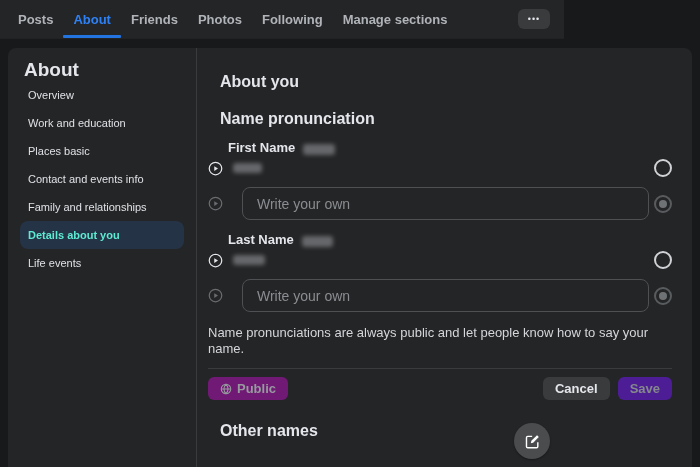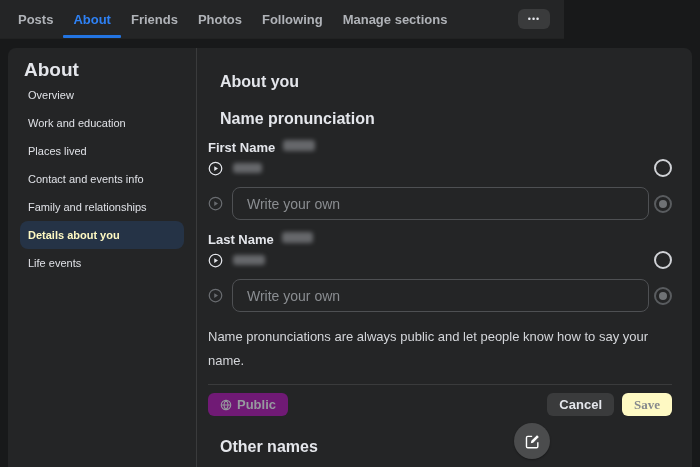--- a/index.html
+++ b/index.html
@@ -40,75 +40,75 @@
   }
 
   
   .side { width:188px; box-sizing:border-box; padding:10px 12px 0; flex:none; }
   .side-title { font-size:19px; font-weight:700; color:#e4e6eb; margin:0 0 0 4px; line-height:23px; }
   .side-list { margin-top:0; }
   .side-item {
     height:28px; display:flex; align-items:center; padding:0 8px;
     border-radius:8px; font-size:11px; font-weight:500; color:#dfe1e6; cursor:pointer;
   }
-  .side-item.selected { background:rgba(45,136,255,0.15); color:#fef9c3; font-weight:600; }
+  .side-item.selected { background:rgba(45,136,255,0.15); color:#5eead4; font-weight:600; }
 
   
   .main {
     flex:1; box-sizing:border-box; padding:12px 20px 0 11px;
     border-left:1px solid #3a3b3c; position:relative;
   }
   .section-title { font-size:16px; font-weight:700; color:#e4e6eb; margin:12px; line-height:19px; }
   .sub-label { font-size:13px; font-weight:700; color:#e4e6eb; line-height:15px; }
 
   .add-row { display:flex; align-items:center; gap:13px; cursor:pointer; }
   .add-link { font-size:13px; font-weight:600; color:#2d88ff; }
   .plus-icon { width:21px; height:21px; flex:none; color:#2d88ff; display:block; }
 
-  .label-row { display:flex; align-items:flex-start; gap:8px; }
+  .label-row { display:flex; align-items:flex-end; gap:8px;margin-left:20px; }
   .pron-row { display:flex; align-items:center; height:18px; }
   .input-row { display:flex; align-items:center; }
 
   .play-btn { width:15px; height:15px; flex:none; color:#e4e6eb; cursor:pointer; background:none; border:none; padding:0; display:block; }
   .play-btn.dim { color:#696c70; }
   .play-btn svg { display:block; }
 
   .blob {
     display:inline-block; height:11px; border-radius:3px;
     background:#9c9ea3; opacity:0.55; filter:blur(2px);
   }
   .blob.sm { height:10px; }
 
   .pron-input {
-    flex:1; height:33px; box-sizing:border-box; margin-left:9px;
+    flex:1; height:33px; box-sizing:border-box; margin-left:19px;
     background:transparent; border:1px solid #4e5053; border-radius:8px;
     padding:0 14px; font-size:14px; color:#e4e6eb; outline:none;
     font-family:"Liberation Sans", sans-serif;
   }
   .pron-input::placeholder { color:#8a8d91; }
 
   .radio { width:18px; height:18px; box-sizing:border-box; border:2px solid #d0d2d6;
     border-radius:50%; flex:none; margin-left:auto; cursor:pointer; }
   .radio.dim { border-color:#595c5f; position:relative; cursor:default; }
   .radio.dim::after { content:""; position:absolute; left:3px; top:3px; width:8px; height:8px;
     border-radius:50%; background:#6f7275; }
 
-  .disclaimer { font-size:13px; color:#d4d6da; line-height:24px; }
+  .disclaimer { font-size:13px; color:#d4d6da; line-height:16px; }
   .hdivider { border:none; border-top:1px solid #3a3b3c; margin:11px 0 0; }
 
   .footer-row { display:flex; align-items:center; margin-top:8px; }
   .btn {
     height:23px; border:none; border-radius:6px; padding:0 12px;
     font-size:13px; font-weight:700; font-family:"Liberation Sans", sans-serif;
     display:flex; align-items:center; gap:5px; cursor:pointer;
   }
   .btn-privacy { background:#701a75; color:#96999e; cursor:default; }
   .btn-privacy svg { display:block; }
   .btn-cancel { background:#3a3b3c; color:#e4e6eb; margin-left:auto; }
-  .btn-save { background:#fef9c3; color:#85888c; margin-left:8px; cursor:default;font-family:Liberation Serif, serif; }
+  .btn-save { background:#4c1d95; color:#85888c; margin-left:8px; cursor:default; }
 
   
   .fab {
     position:absolute; right:14px; top:423px; width:36px; height:36px;
     border-radius:50%; background:#4b4c4d; border:none; cursor:pointer;
     display:flex; align-items:center; justify-content:center; color:#ffffff; padding:0;
     box-shadow:0 1px 2px rgba(0,0,0,0.35);
   }
   .fab svg { display:block; }
 
@@ -134,21 +134,21 @@
     </button>
   </nav>
 
   <div class="card">
 
     <aside class="side">
       <h2 class="side-title">About</h2>
       <div class="side-list">
         <div class="side-item">Overview</div>
         <div class="side-item">Work and education</div>
-        <div class="side-item">Places lived</div>
+        <div class="side-item">Places basic</div>
         <div class="side-item">Contact and events info</div>
         <div class="side-item">Family and relationships</div>
         <div class="side-item selected">Details about you</div>
         <div class="side-item">Life events</div>
       </div>
     </aside>
 
     <main class="main">
 
       <h3 class="section-title">About you</h3>

